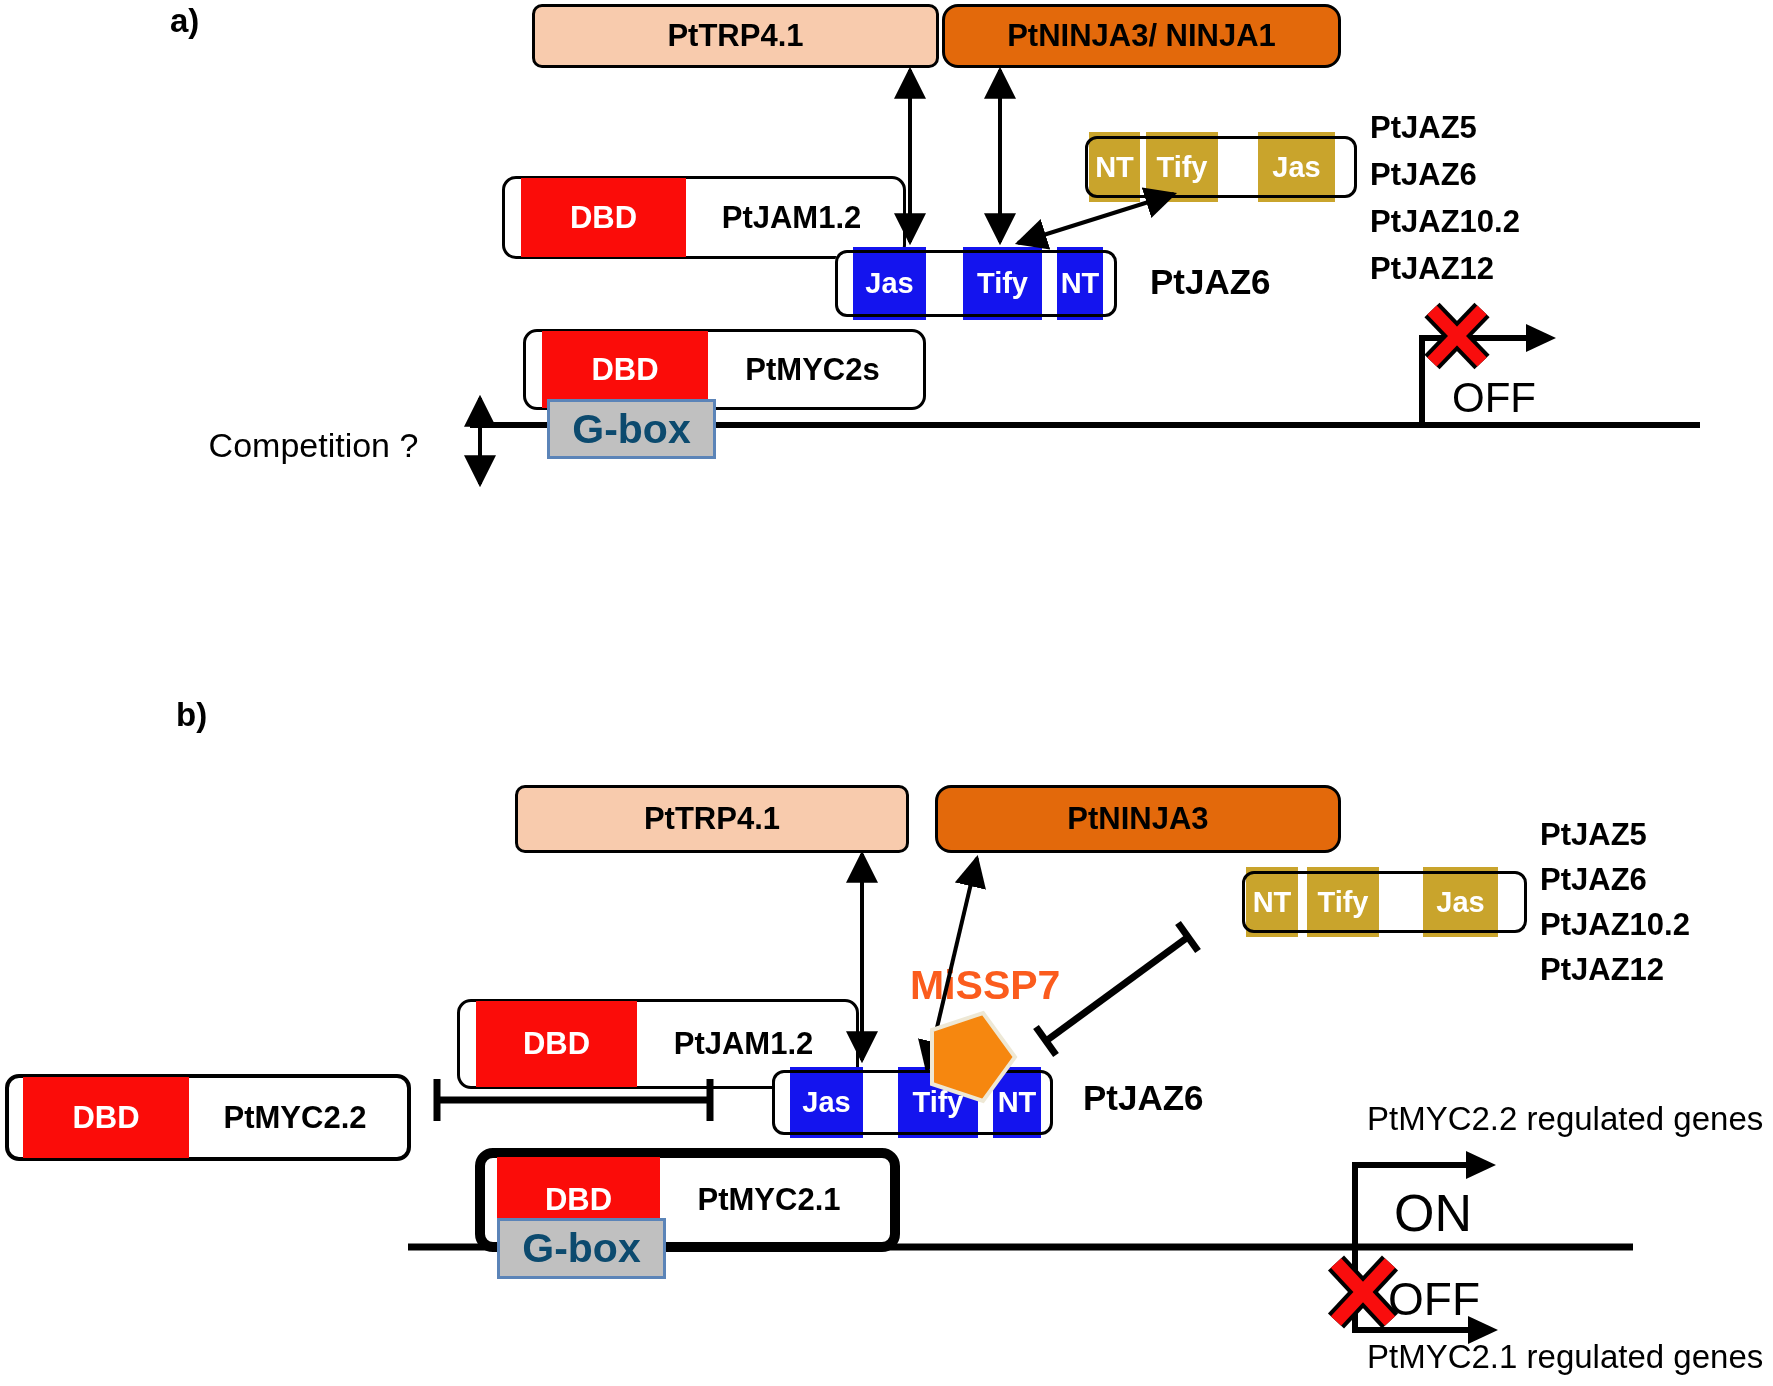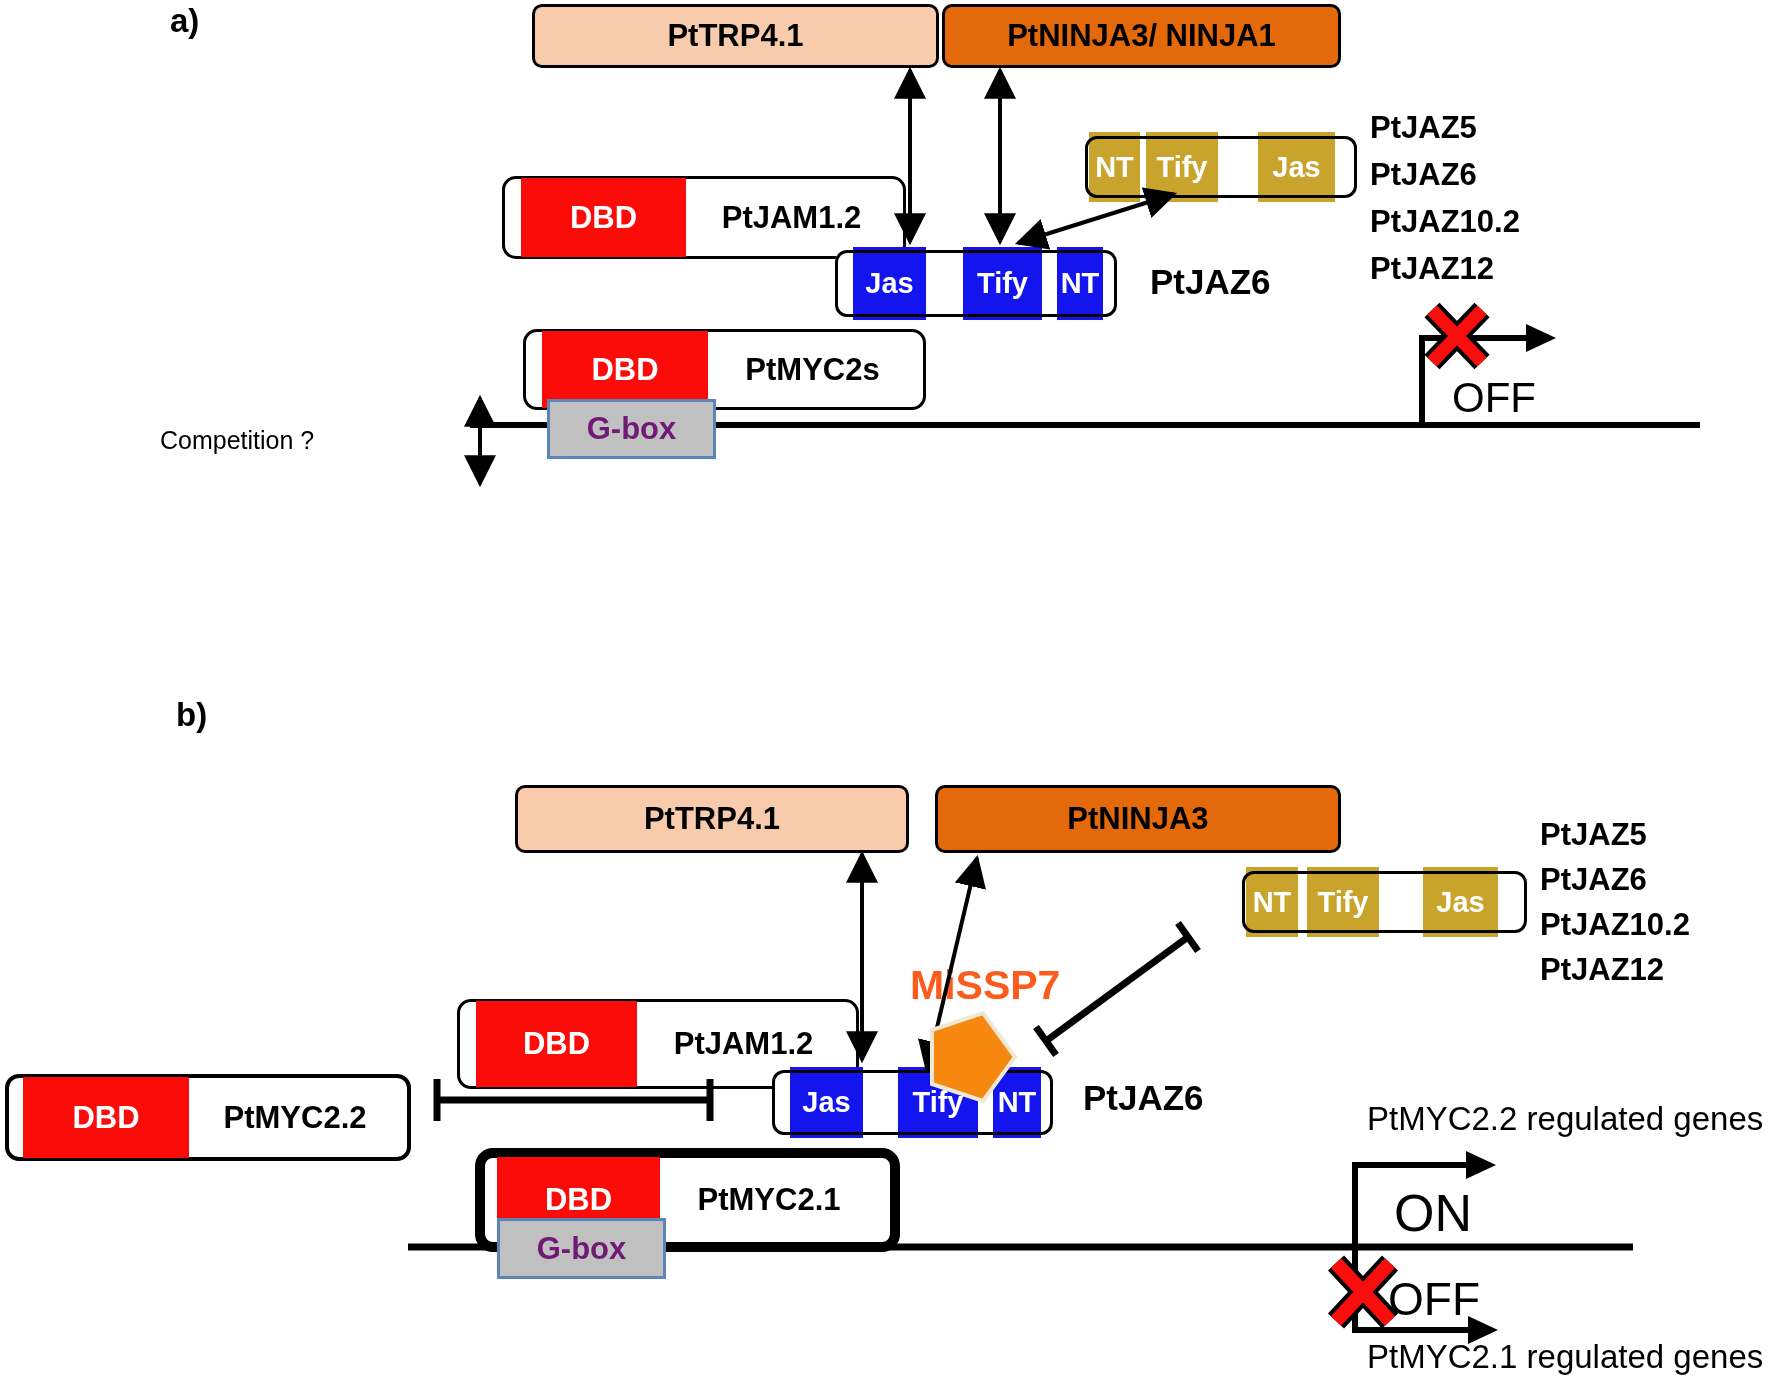--- a/index.html
+++ b/index.html
@@ -10,21 +10,21 @@
   .lyr{position:absolute;left:0;top:0;width:1773px;height:1386px;}
   svg.lyr{pointer-events:none;}
   .z1{z-index:1}.z2{z-index:2}.z3{z-index:3}
 
   .panel-label{position:absolute;font-weight:700;font-size:33px;color:#000;}
 
   .topbox{position:absolute;border:3px solid #000;border-radius:10px;
     display:flex;align-items:center;justify-content:center;
     font-weight:700;font-size:31px;color:#000;}
   .peach{background:var(--peach);}
-  .orange{background:var(--orange);}
+  .orange{background:var(--orange);border-radius:16px;}
 
   
   .bar{position:absolute;}
   .bar .bg{position:absolute;inset:0;background:#fff;border-radius:12px;}
   .bar .seg{position:absolute;top:-4px;bottom:-4px;display:flex;align-items:center;
     justify-content:center;color:#fff;font-weight:700;font-size:29px;}
   .bar .seg.gold{background:var(--gold);}
   .bar .seg.blue{background:var(--blue);}
   .bar .frame{position:absolute;inset:0;border:3px solid #000;border-radius:12px;}
 
@@ -33,21 +33,21 @@
   .dbdbox.thin4{border-width:4px;}
   .dbdbox.thick{border-width:10px;border-radius:18px;}
   .dbd-red{position:absolute;top:-1px;bottom:-1px;background:var(--red);
     display:flex;align-items:center;justify-content:center;
     color:#fff;font-weight:700;font-size:31px;}
   .dbd-name{position:absolute;top:0;bottom:0;display:flex;align-items:center;
     justify-content:center;font-weight:700;font-size:31px;color:#000;}
 
   .gbox{position:absolute;background:var(--gray);border:3px solid var(--gbox-border);
     display:flex;align-items:center;justify-content:center;
-    font-weight:700;font-size:31px;color:#701a75;}
+    font-weight:700;font-size:41px;color:#0c4a6e;}
 
   .jazlist{position:absolute;font-weight:700;font-size:31px;color:#000;line-height:47px;}
   .jazlist.b{line-height:45px;}
   .freetext{position:absolute;color:#000;}
   .bold{font-weight:700;}
 </style>
 </head>
 <body>
 
 <div class="canvas">
@@ -115,21 +115,21 @@
       <div class="dbd-red" style="left:16px;width:166px;">
         <span>DBD</span>
       </div>
       <div class="dbd-name" style="left:182px;right:6px;">PtMYC2s</div>
     </div>
 
     <div class="gbox" style="left:547px;top:399px;width:163px;height:54px;">
       <span>G-box</span>
     </div>
 
-    <div class="freetext" style="left:160px;top:426px;width:307px;text-align:left;font-size:25px;">Competition ?</div>
+    <div class="freetext" style="left:160px;top:426px;width:307px;text-align:center;font-size:34px;">Competition ?</div>
 
     <div class="freetext" style="left:1452px;top:374px;font-size:42px;">OFF</div>
 
     <div class="panel-label" style="left:176px;top:696px;">b)</div>
 
     <div class="topbox peach" style="left:515px;top:785px;width:388px;height:62px;">
       <span>PtTRP4.1</span>
     </div>
     <div class="topbox orange" style="left:935px;top:785px;width:400px;height:62px;">
       <span>PtNINJA3</span>

